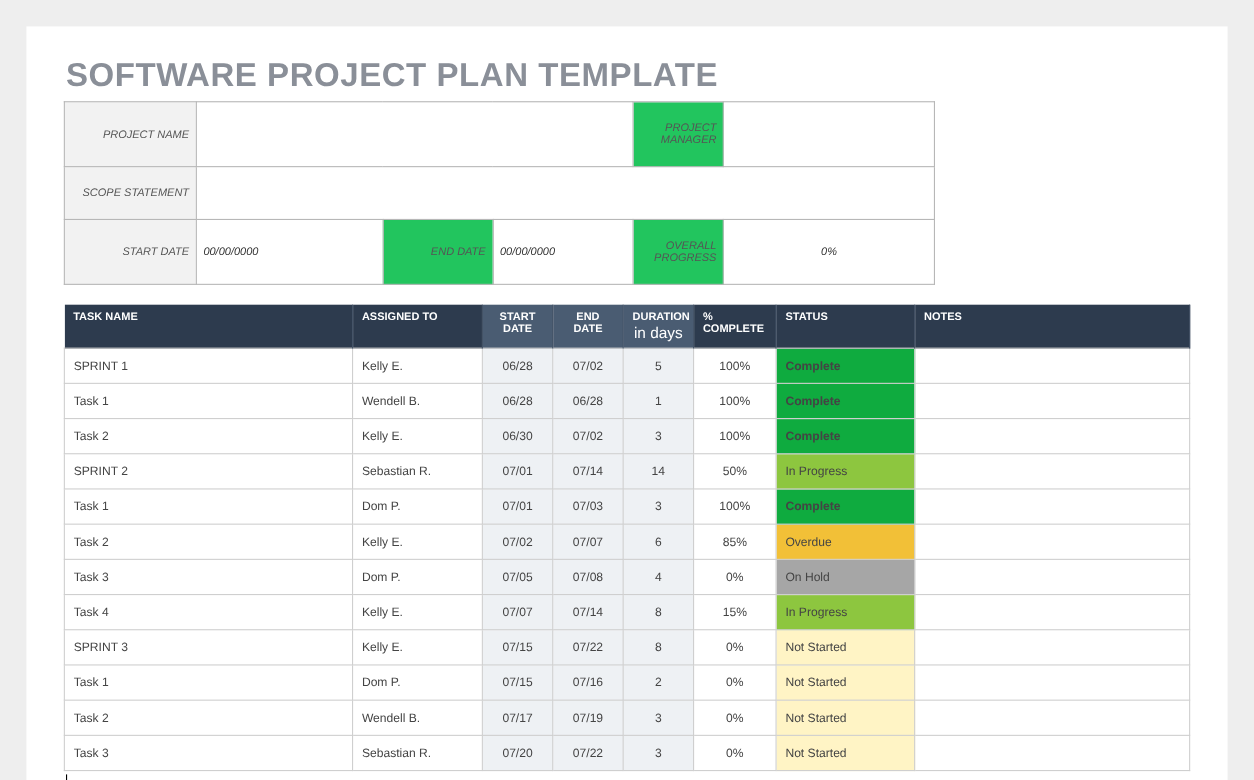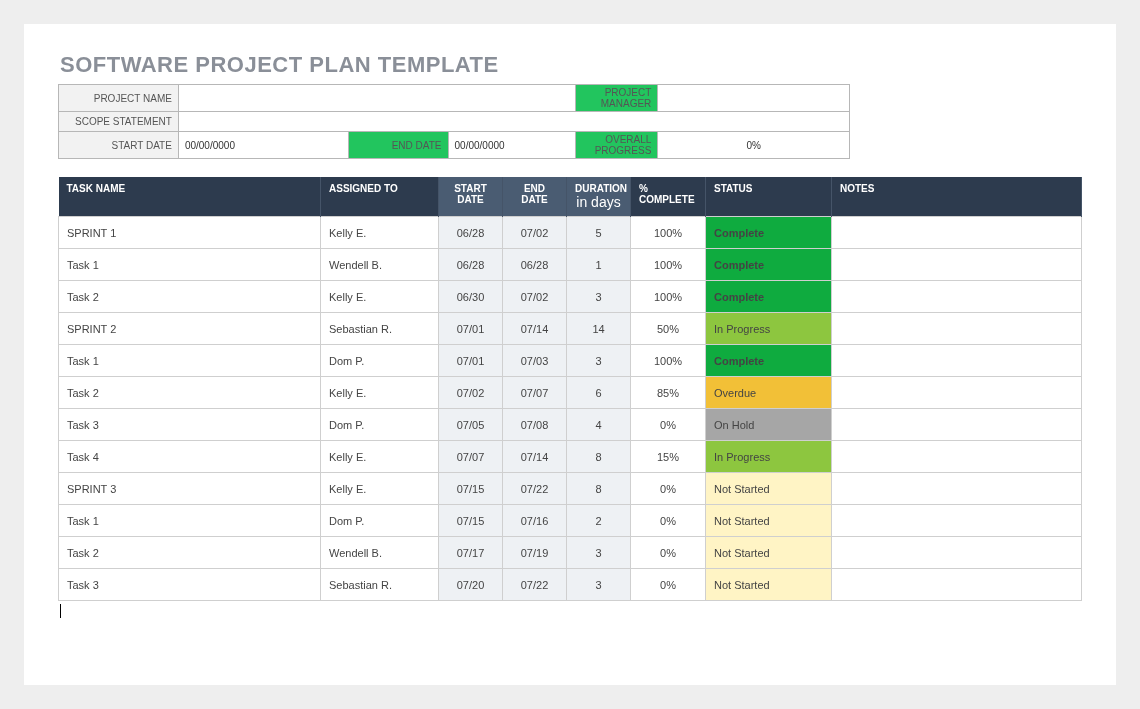--- a/index.html
+++ b/index.html
@@ -12,40 +12,41 @@
     color: #333;
   }
   .sheet {
     background: #fff;
     width: 1092px;
     min-height: 661px;
     margin: 0 auto;
     padding: 28px 34px 24px 34px;
   }
   .title {
-    font-size: 22px;
+    font-size: 30px;
     font-weight: bold;
     letter-spacing: 0.5px;
     color: #8a8f98;
     margin: 0 0 6px 2px;
     font-family: "Arial Narrow", Arial, Helvetica, sans-serif;
     font-stretch: condensed;
   }
   
   .info {
     border-collapse: collapse;
     margin-bottom: 18px;
     width: 792px;
   }
   .info td {
     border: 1px solid #b7b7b7;
     height: 20px;
-    padding: 2px 6px;
+    padding: 18px 6px;
     font-size: 10px;
     vertical-align: middle;
+    font-style: italic;
   }
   .info .label {
     background: #f2f2f2;
     text-align: right;
     color: #555;
     font-weight: normal;
     width: 120px;
   }
   .info .val  { background: #fff; }
   .info .mini-label {

